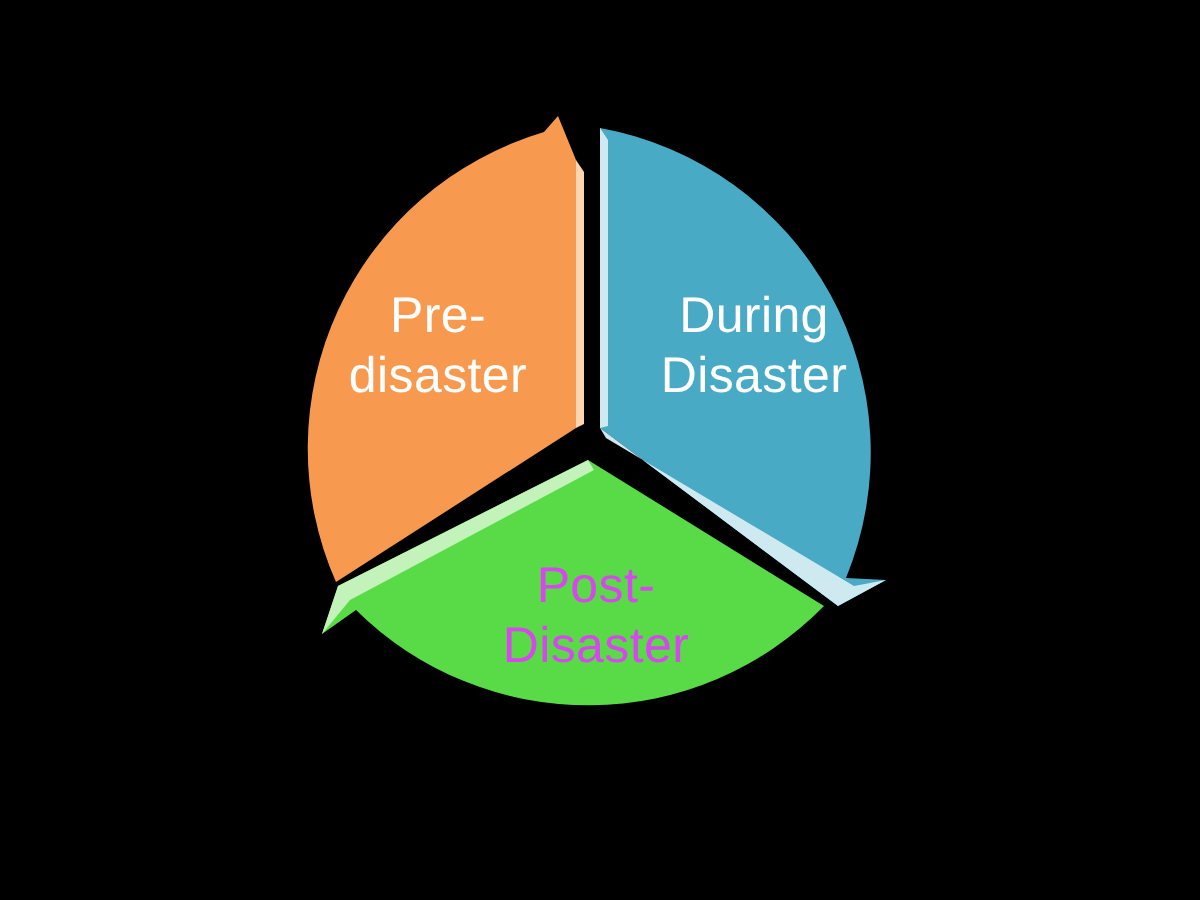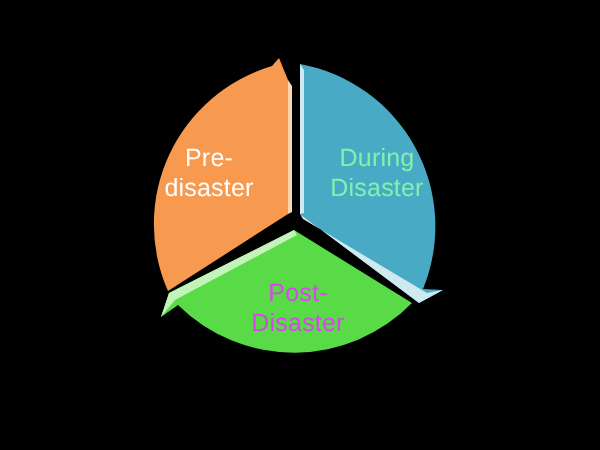--- a/index.html
+++ b/index.html
@@ -33,21 +33,21 @@
     color: #ffffff;
     font-family: "Liberation Sans", sans-serif;
     font-size: 25px;
     line-height: 30px;
     letter-spacing: 0.2px;
     white-space: pre-line;
     pointer-events: none;
     text-rendering: geometricPrecision;
   }
   #label-pre-disaster {
-    left: 136px;
+    left: 146px;
     top: 143px;
     width: 146px;
   }
   #label-during-disaster {
     left: 303px;
     top: 143px;
     width: 148px;
   }
   #label-post-disaster {
     left: 222px;
@@ -91,19 +91,19 @@
                L 161 317
                L 169 293
                Z"></path>
       <path fill="#c4f2bb" d="M 294 230 L 169 293 L 161 317 L 175 300 L 297 235 Z"></path>
     </g>
   </svg>
 
   <div class="seg-label" id="label-pre-disaster" style="color: rgb(255, 255, 255);">Pre-
 disaster</div>
 
-  <div class="seg-label" id="label-during-disaster" style="color: #86efac;">During
+  <div class="seg-label" id="label-during-disaster" style="color: #ffffff;">During
 Disaster</div>
 
   <div class="seg-label" id="label-post-disaster" style="color: #d946ef;">Post-
 Disaster</div>
 
 </div>
 
 </body></html>

